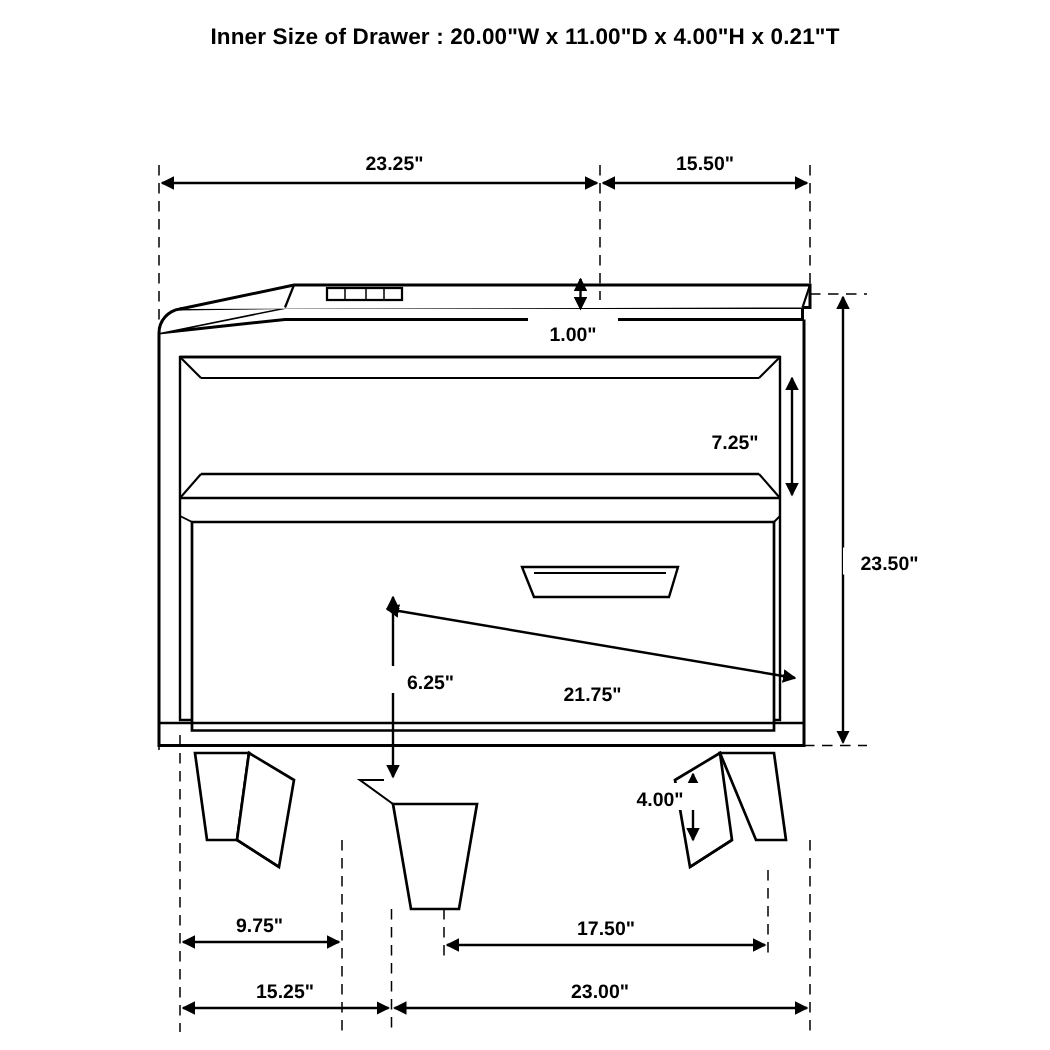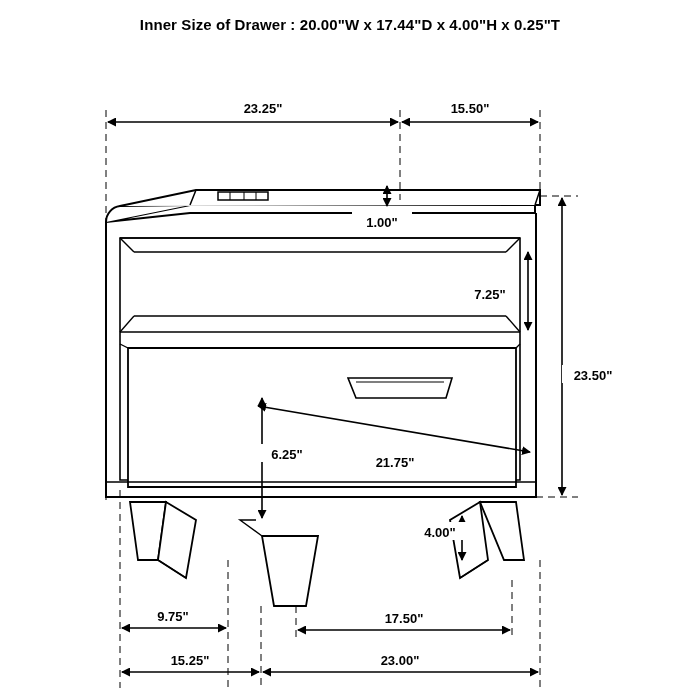--- a/index.html
+++ b/index.html
@@ -35,21 +35,21 @@
   .dim-label {
     font-size: 13px;
     font-weight: bold;
     fill: #000000;
     font-family: "Liberation Sans", sans-serif;
   }
 </style>
 </head>
 <body>
 
-<div id="title">Inner Size of Drawer : 20.00"W x 17.44"D x 4.00"H x 0.25"T</div>
+<div id="title">Inner Size of Drawer : 20.00"W x 11.00"D x 4.00"H x 0.21"T</div>
 
 <svg id="canvas" viewBox="0 0 700 700">
   <defs>
     <marker id="arrEnd" markerWidth="9" markerHeight="9" refX="8" refY="4.5" orient="auto" markerUnits="userSpaceOnUse">
       <path d="M0,0 L9,4.5 L0,9 Z" fill="#000"></path>
     </marker>
     <marker id="arrStart" markerWidth="9" markerHeight="9" refX="1" refY="4.5" orient="auto" markerUnits="userSpaceOnUse">
       <path d="M9,0 L0,4.5 L9,9 Z" fill="#000"></path>
     </marker>
   </defs>

